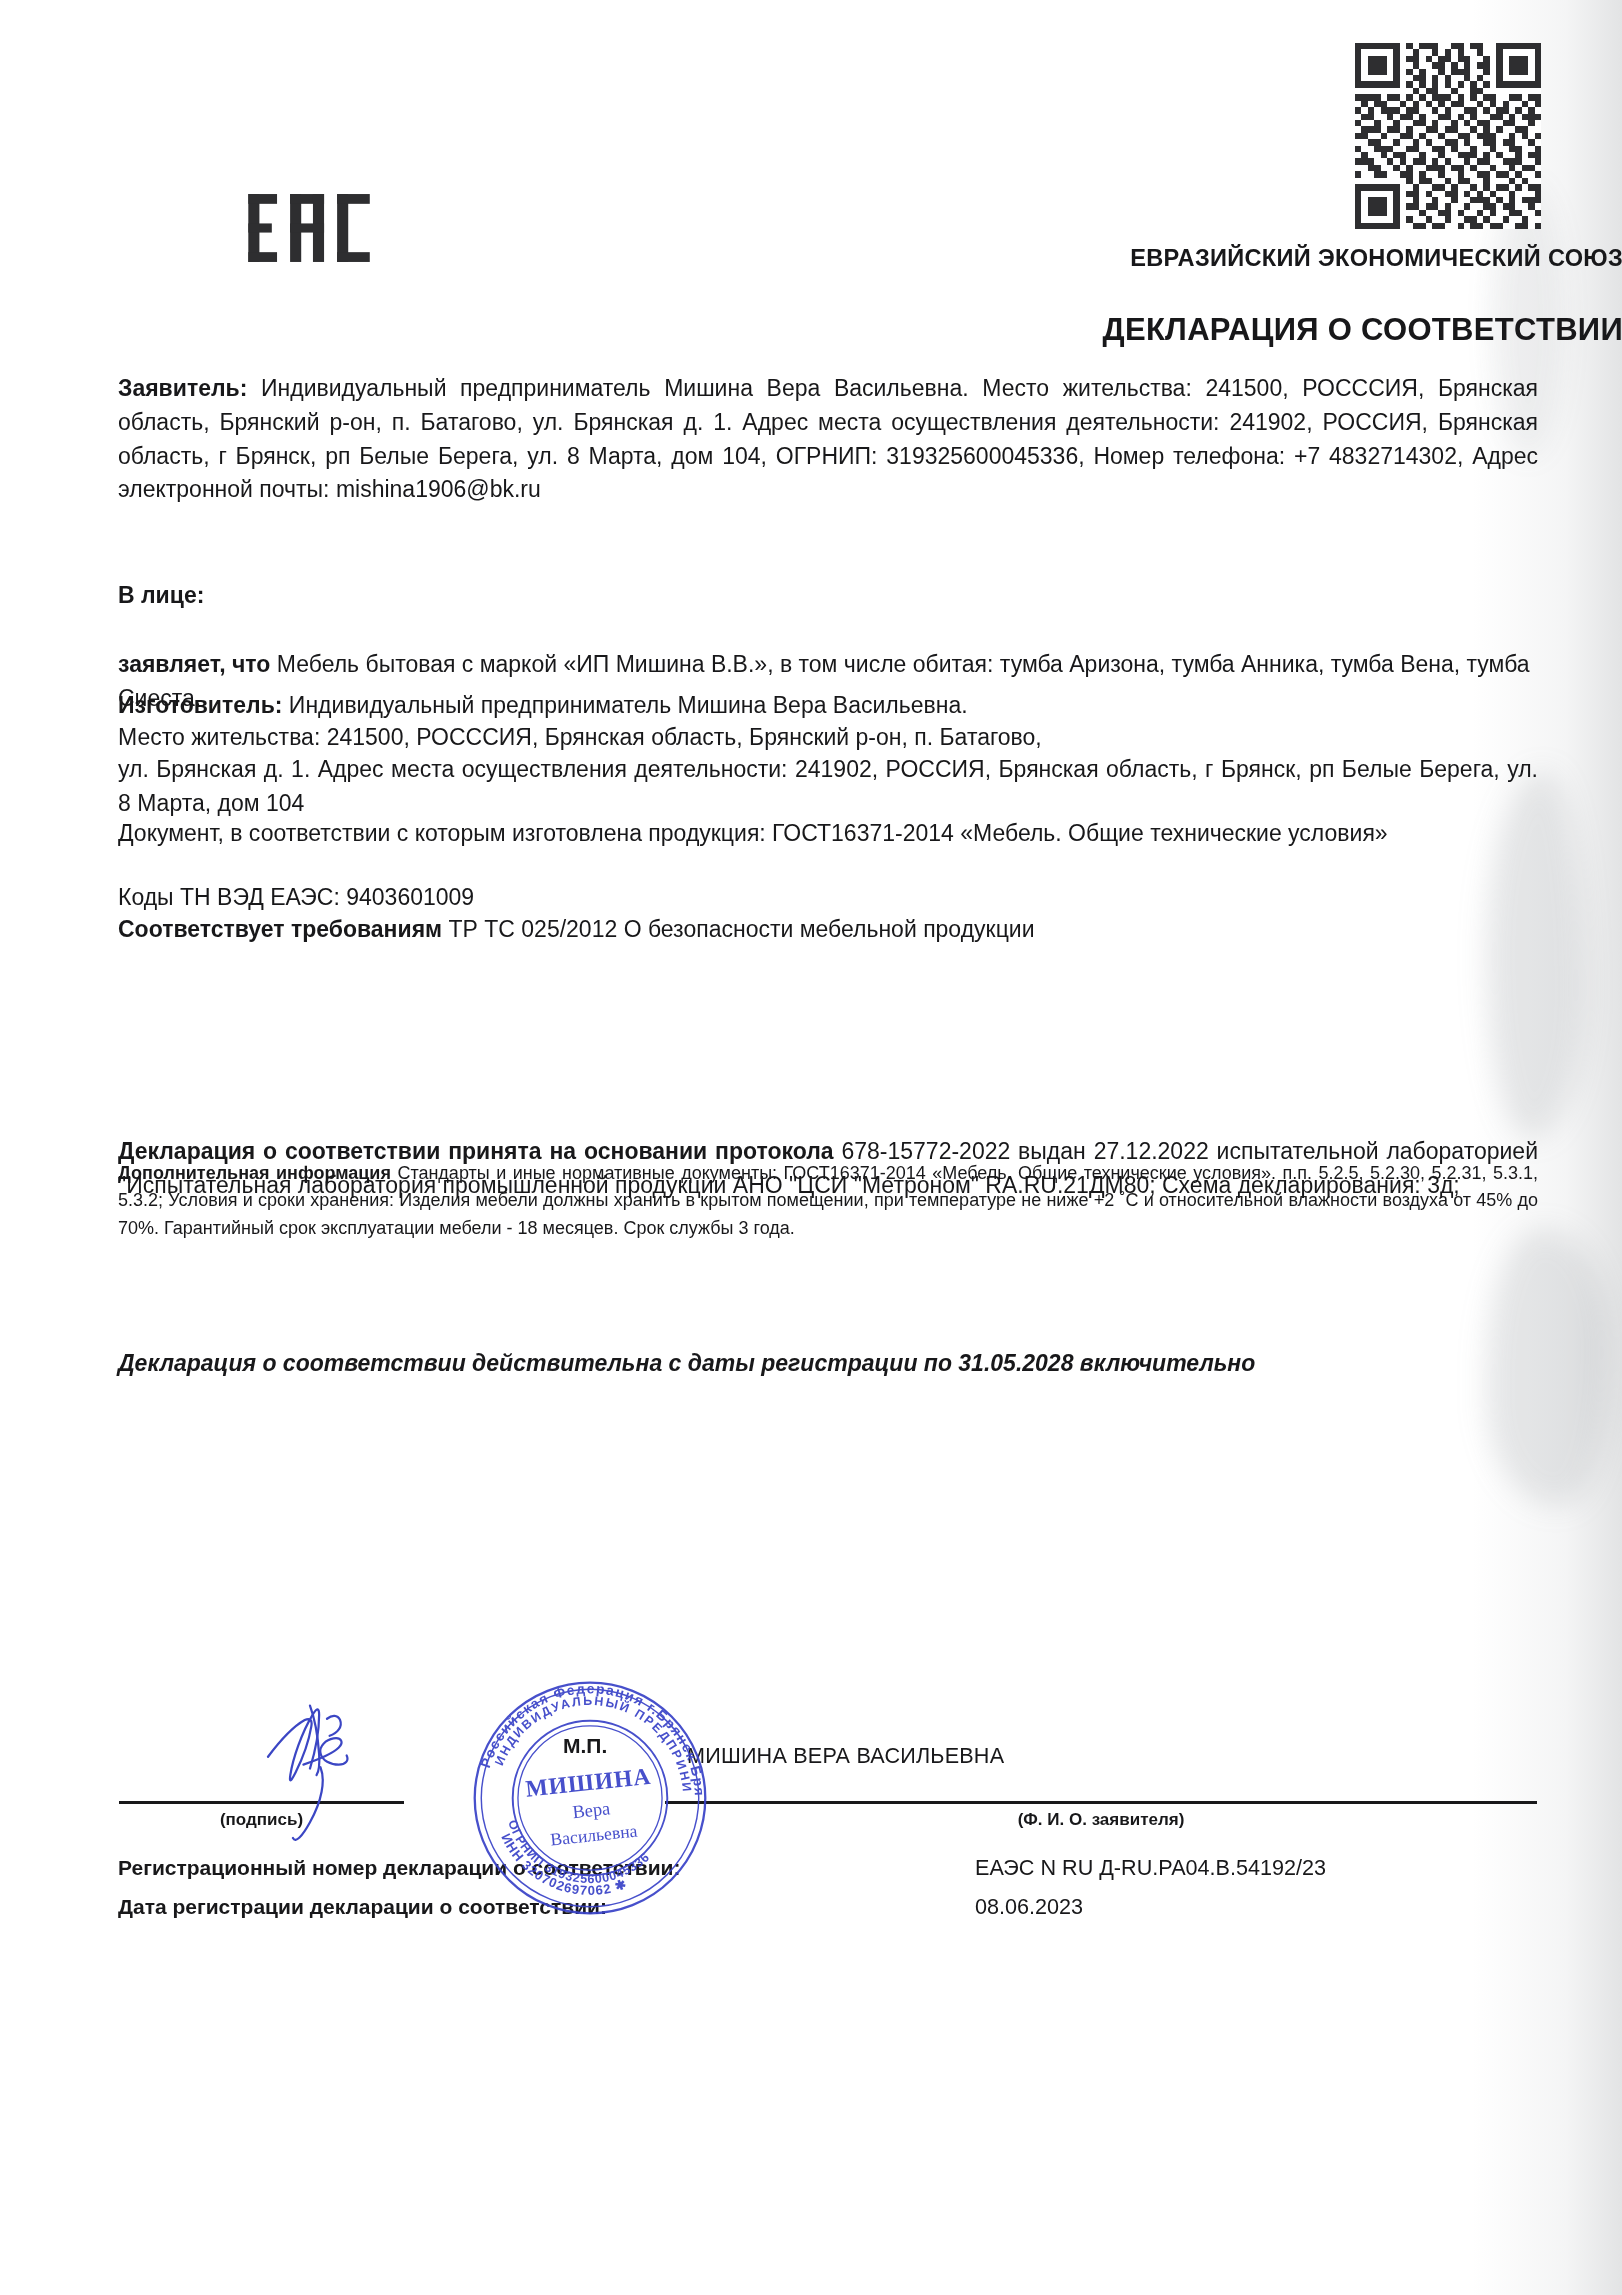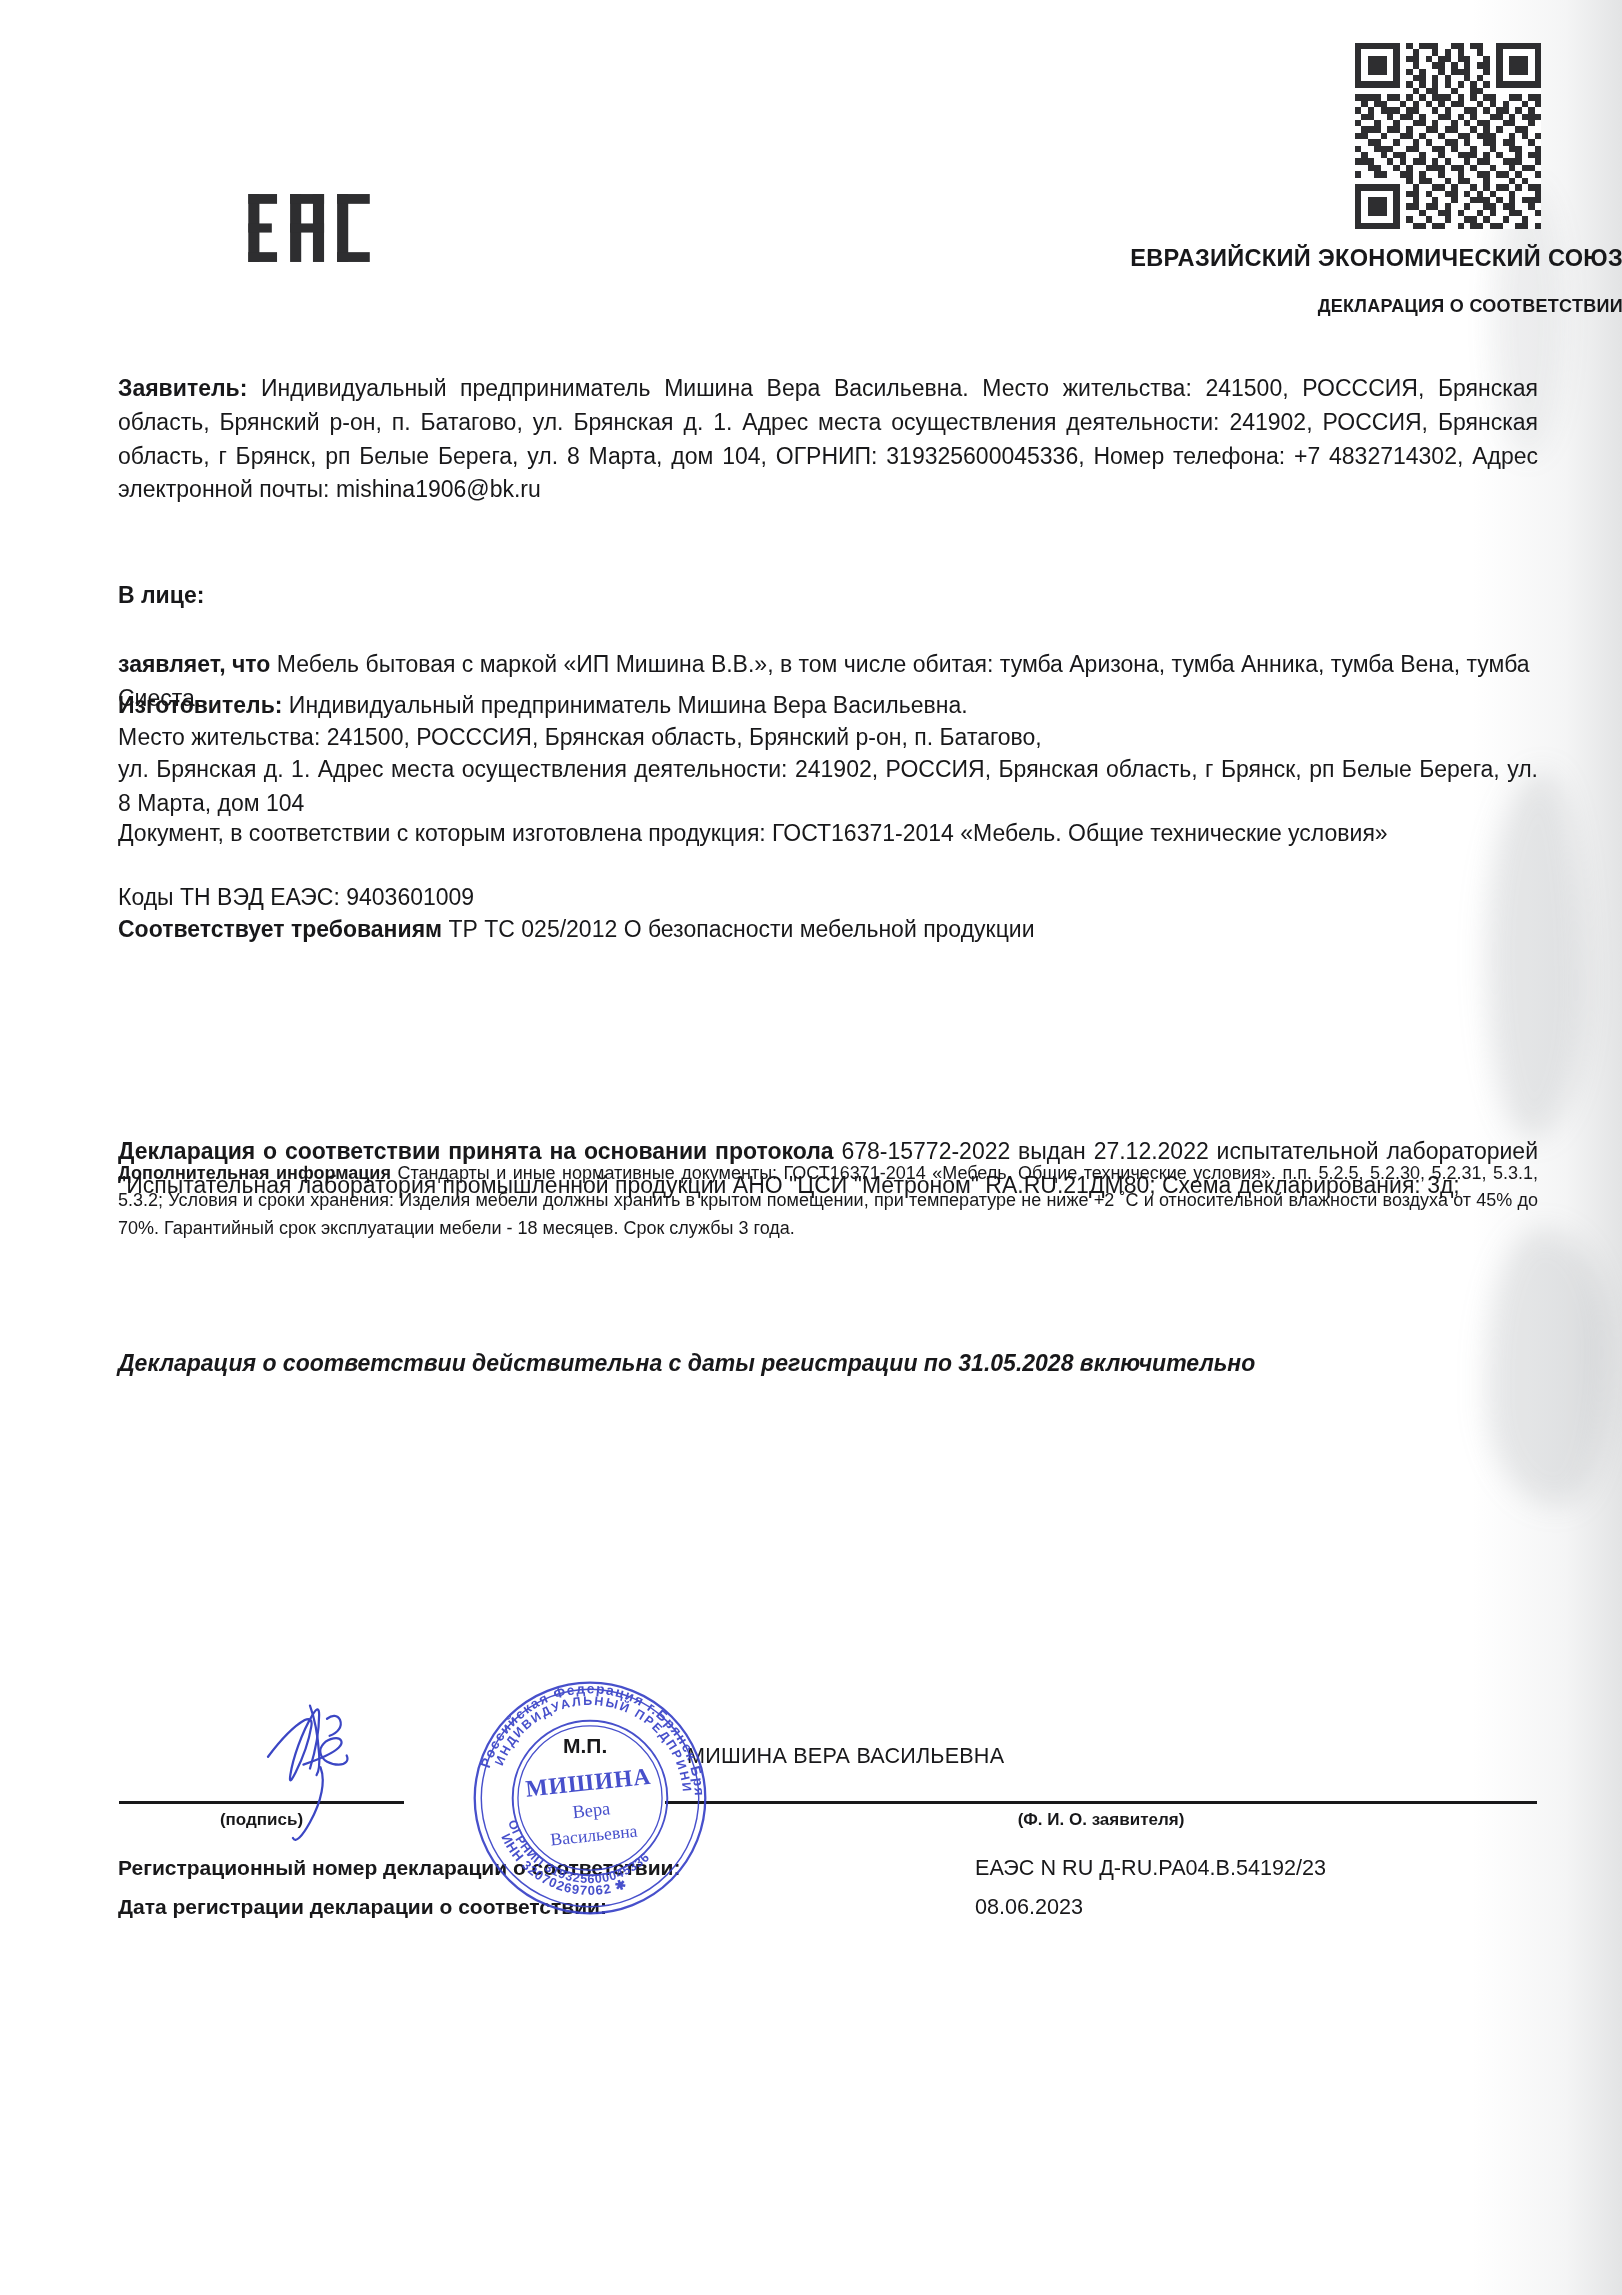--- a/index.html
+++ b/index.html
@@ -35,21 +35,21 @@
 
   
   .qr{position:absolute;left:1355px;top:43px;width:186px;height:186px;}
 
   
   .hdr{
     position:absolute;left:0;right:0;text-align:right;
     font-weight:bold;letter-spacing:0.3px;
   }
   .hdr1{top:245px;font-size:23.6px;}
-  .hdr2{top:296px;font-size:18px;}
+  .hdr2{top:312px;font-size:31px;}
 
   
   .blk{
     position:absolute;left:118px;width:1420px;
     font-size:23px;line-height:1.47;
     text-align:justify;
     text-justify:inter-word;
   }
   .blk.nj{text-align:left;}
   .blk b{font-weight:bold;}

